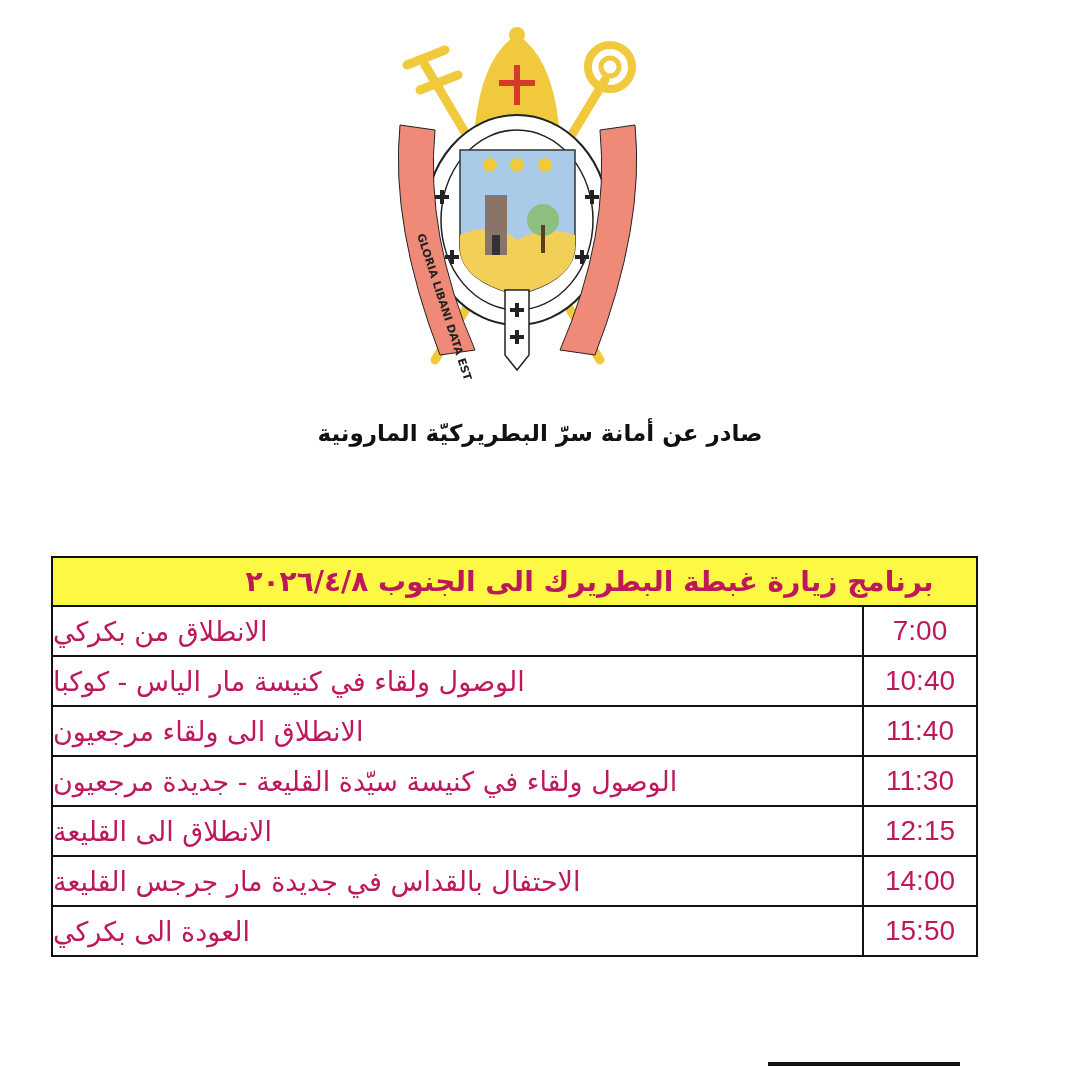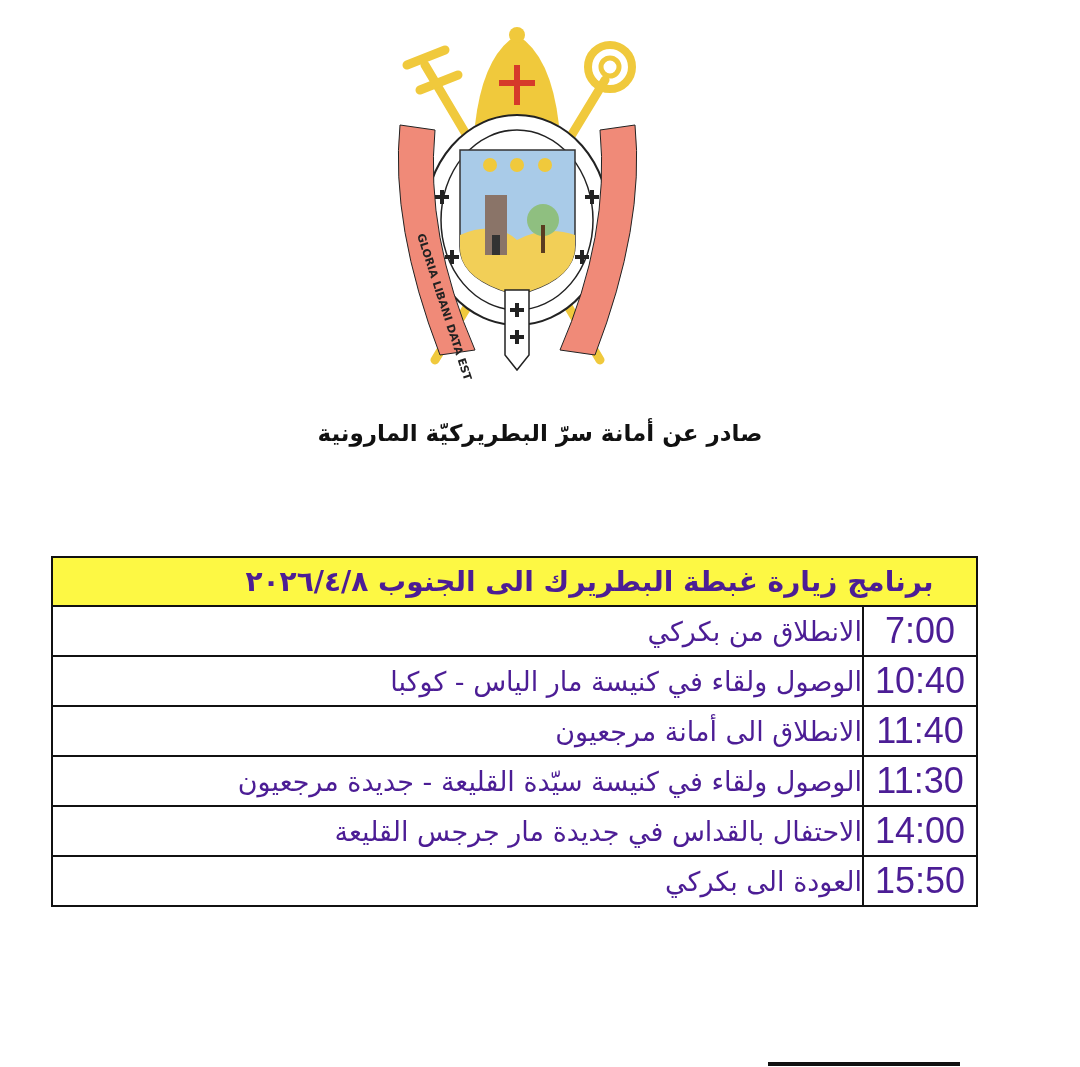--- a/index.html
+++ b/index.html
@@ -1,23 +1,23 @@
 <!DOCTYPE html>
 <html><head>
 <meta charset="utf-8">
 <style>
   html,body{margin:0;padding:0;background:#ffffff;}
   body{width:1080px;height:1067px;position:relative;overflow:hidden;font-family:"DejaVu Sans",sans-serif;color:#111;}
   .logo{position:absolute;left:395px;top:25px;width:245px;height:355px;}
   .heading{position:absolute;left:0;width:1080px;top:420px;text-align:center;font-family:"DejaVu Sans",sans-serif;font-weight:bold;font-size:23px;direction:rtl;color:#111;}
   .sched{position:absolute;left:51px;top:556px;width:927px;border-collapse:collapse;direction:ltr;}
-  .sched td{border:2.5px solid #111;padding:0;height:48px;font-size:27px;color:#4c1d95;}
+  .sched td{border:2.5px solid #111;padding:0;height:48px;font-size:27px;color:#be185d;}
   .sched .hdr td{background:#fdf844;height:47px;text-align:center;direction:rtl;font-weight:bold;font-size:28px;padding-left:150px;}
-  .sched .act{text-align:right;direction:rtl;font-family:"DejaVu Sans",sans-serif;}
-  .sched .time{width:112px;text-align:center;font-family:"Liberation Sans",sans-serif;font-size:36px;}
+  .sched .act{text-align:left;direction:rtl;font-family:"DejaVu Sans",sans-serif;}
+  .sched .time{width:112px;text-align:center;font-family:"Liberation Sans",sans-serif;font-size:28px;}
   .sigline{position:absolute;left:768px;top:1062px;width:192px;height:4px;background:#111;}
 </style>
 </head>
 <body>
 
 <div class="logo">
   <svg width="245" height="355" viewBox="0 0 245 355">
 
     <line x1="30" y1="40" x2="205" y2="335" stroke="#f0c93c" stroke-width="9" stroke-linecap="round"></line>
     <line x1="210" y1="55" x2="40" y2="335" stroke="#f0c93c" stroke-width="9" stroke-linecap="round"></line>
@@ -84,26 +84,30 @@
   </tr>
   <tr>
     <td class="act">الانطلاق من بكركي</td>
     <td class="time">7:00</td>
   </tr>
   <tr>
     <td class="act">الوصول ولقاء في كنيسة مار الياس - كوكبا</td>
     <td class="time">10:40</td>
   </tr>
   <tr>
-    <td class="act">الانطلاق الى أمانة مرجعيون</td>
+    <td class="act">الانطلاق الى ولقاء مرجعيون</td>
     <td class="time">11:40</td>
   </tr>
   <tr>
     <td class="act">الوصول ولقاء في كنيسة سيّدة القليعة - جديدة مرجعيون</td>
     <td class="time">11:30</td>
+  </tr>
+  <tr>
+    <td class="act">الانطلاق الى القليعة</td>
+    <td class="time">12:15</td>
   </tr>
   <tr>
     <td class="act">الاحتفال بالقداس في جديدة مار جرجس القليعة</td>
     <td class="time">14:00</td>
   </tr>
   <tr>
     <td class="act">العودة الى بكركي</td>
     <td class="time">15:50</td>
   </tr>
 </tbody>

